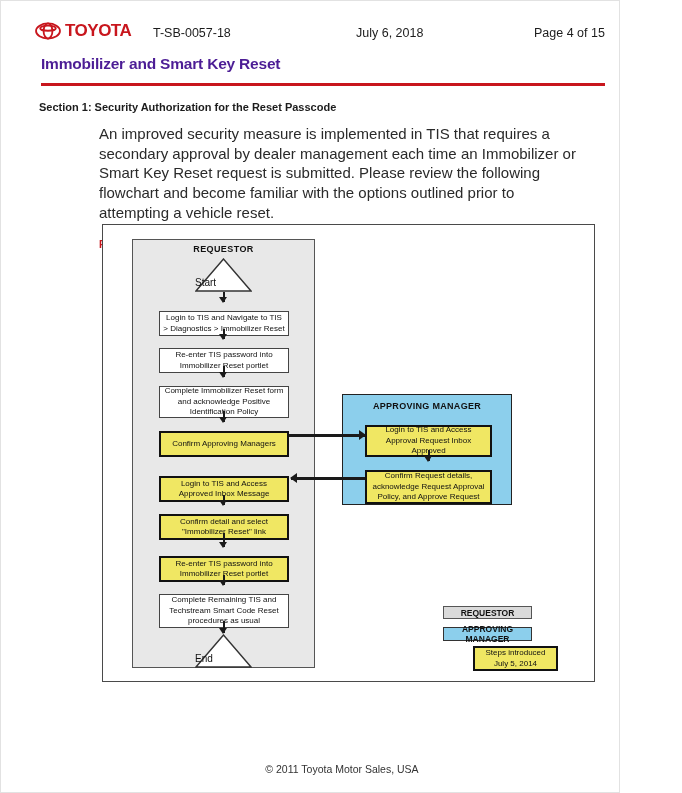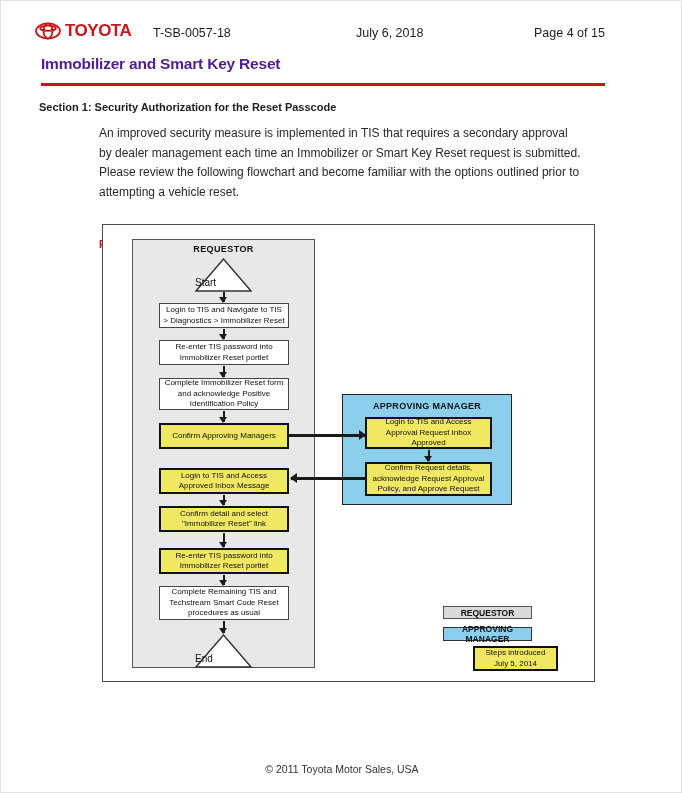--- a/index.html
+++ b/index.html
@@ -4,42 +4,42 @@
 <style>
   :root{
     --red:#C8161D;
     --yellow:#F0E763;
     --blue:#8CCFEC;
     --lane:#E8E8E8;
     --ink:#1a1a1a;
   }
   html,body{margin:0;padding:0;background:#fff;}
   .page{
-    position:relative;width:682px;height:793px;background:#fff;overflow:hidden;
+    position:relative;width:620px;height:793px;background:#fff;overflow:hidden;
     font-family:"Liberation Sans","DejaVu Sans",sans-serif;color:#222;
     border:1px solid #e2e2e2;box-sizing:border-box;
   }
   .abs{position:absolute;}
   
   .logo-wrap{left:34px;top:20px;display:flex;align-items:center;gap:4px;}
   .logo-text{color:var(--red);font-weight:bold;font-size:17px;letter-spacing:-0.5px;}
   .hdr{font-weight:normal;font-size:12.5px;color:#1c1c1c;top:25px;}
   .doc-title{left:40px;top:54px;font-weight:bold;font-size:15.5px;color:#4c1d95;letter-spacing:-0.2px;}
   .red-rule{left:40px;top:82px;width:564px;height:3px;background:var(--red);}
   .section-heading{left:38px;top:100px;font-weight:bold;font-size:11px;color:#1c1c1c;}
-  .body-par{left:98px;top:123px;width:484px;font-size:12px;line-height:19.7px;color:#2a2a2a;}
+  .body-par{left:98px;top:123px;width:484px;font-size:15px;line-height:19.7px;color:#2a2a2a;}
   .fig-caption{left:98px;top:201px;font-weight:bold;font-size:10.5px;color:var(--red);margin-top:36px;}
   
   .figure{left:101px;top:223px;width:493px;height:458px;border:1px solid #4a4a4a;background:#fff;box-sizing:border-box;}
   .lane{left:29px;top:14px;width:183px;height:429px;background:var(--lane);border:1px solid #555;box-sizing:border-box;}
   .lane-title{left:29px;top:19px;width:183px;text-align:center;font-weight:bold;font-size:9px;letter-spacing:0.4px;color:#111;}
   .step{
     position:absolute;display:flex;align-items:center;justify-content:center;
     text-align:center;font-size:8px;line-height:1.3;color:#111;
-    background:#fff;border:1px solid #444;padding:1px 3px;box-sizing:border-box;
+    background:#fff;border:1px solid #444;padding:1px 3px;box-sizing:border-box;margin-top:8px;
   }
   .step.hl{background:var(--yellow);border:2.5px solid #111;}
   .tri-wrap{position:absolute;width:57px;height:34px;}
   .tri-label{position:absolute;bottom:4px;left:0;width:100%;font-size:10px;color:#111;}
   
   .varrow{position:absolute;width:2px;background:var(--ink);}
   .varrow::after{content:"";position:absolute;bottom:-1px;left:-3.5px;width:0;height:0;
     border-left:4.5px solid transparent;border-right:4.5px solid transparent;border-top:6px solid var(--ink);}
   .harrow{position:absolute;height:2.5px;background:var(--ink);}
   .harrow.r::after{content:"";position:absolute;right:-1px;top:-4px;width:0;height:0;

